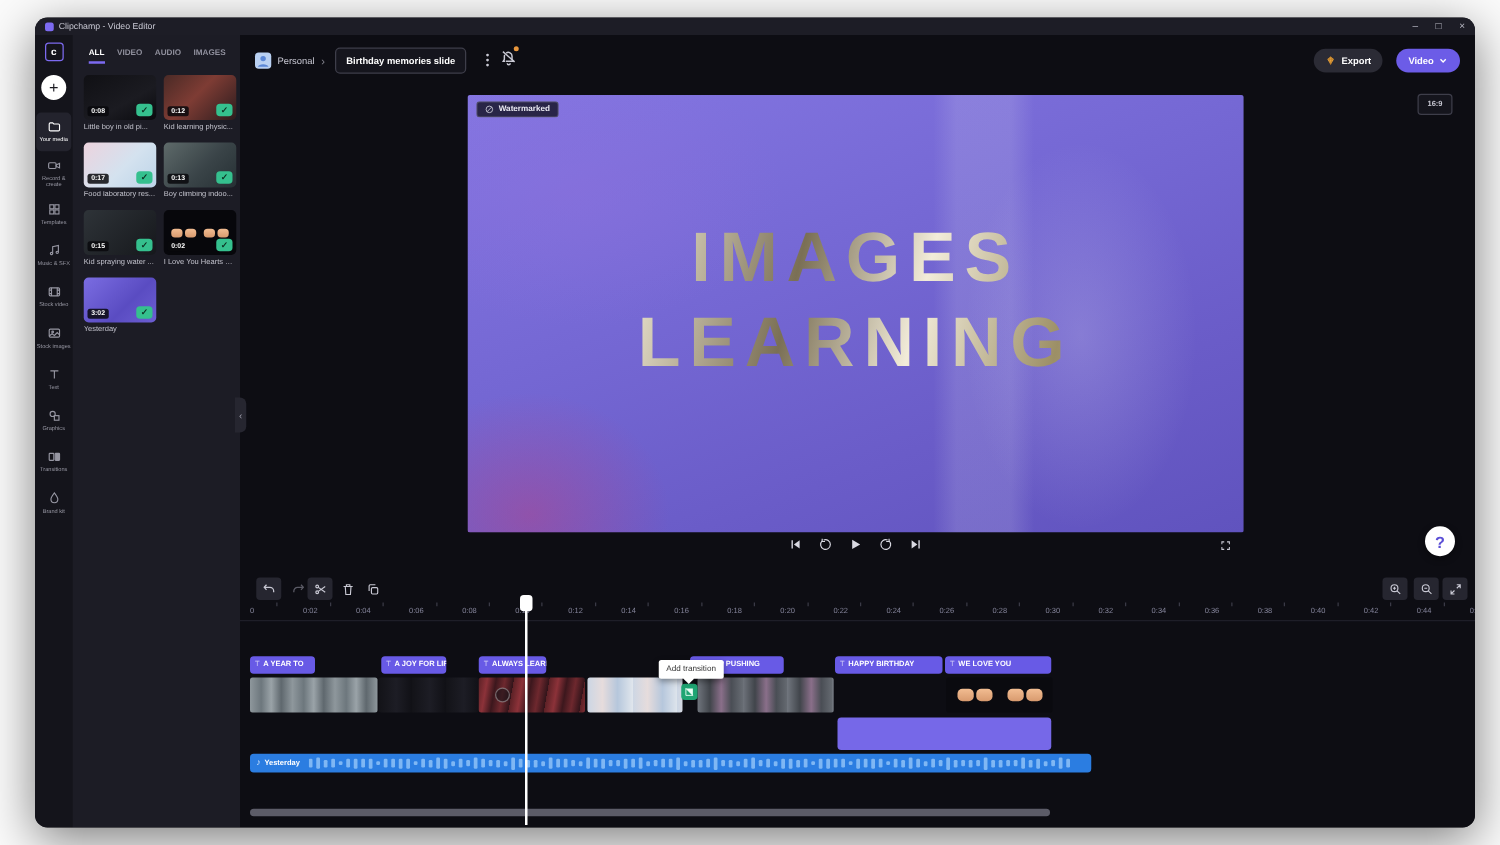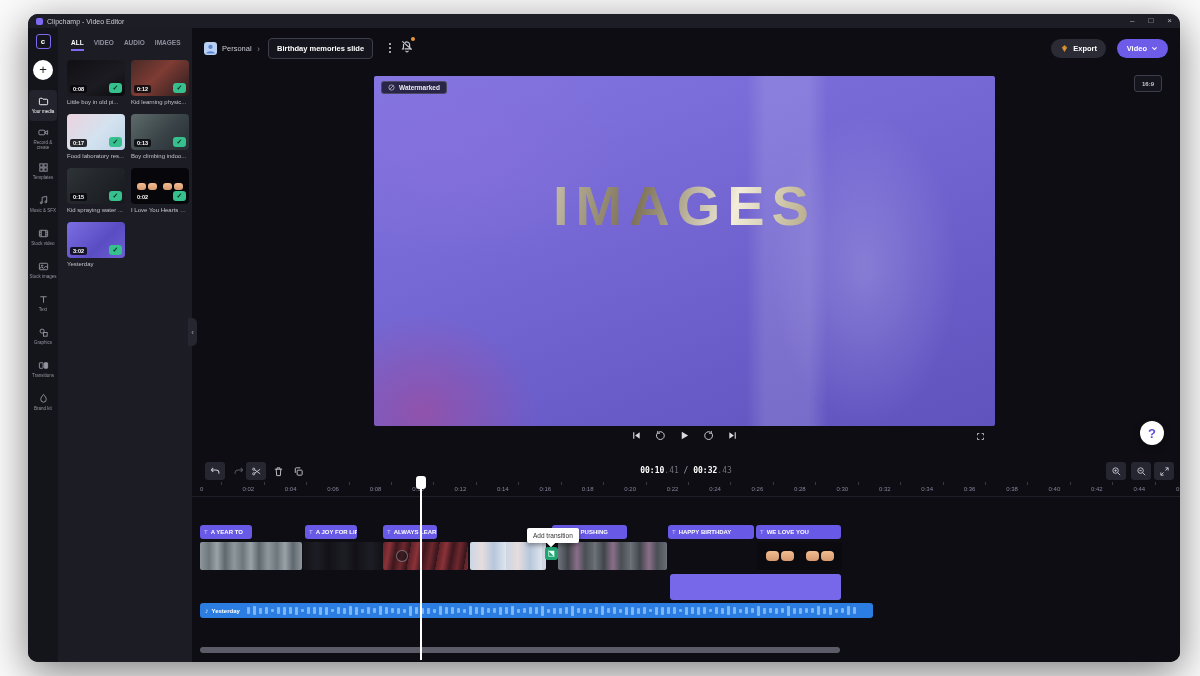--- a/index.html
+++ b/index.html
@@ -372,20 +372,21 @@
         <span class="ic">
           <svg viewBox="0 0 24 24" fill="none" stroke="#eaeaf2" stroke-width="2">
                 <circle cx="12" cy="12" r="9"></circle>
                 <path d="M6 18L18 6"></path>
               </svg>
         </span>
         <span>Watermarked</span>
       </div>
       <div class="big-text">
         <div>IMAGES</div>
+        <div>LEARNING</div>
       </div>
     </div>
     <div class="aspect">16:9</div>
 
     <div class="controls">
       <span class="pbtn">
         <svg viewBox="0 0 24 24">
               <path d="M6 5v14" stroke="currentColor" stroke-width="2.4"></path>
               <path d="M19 5l-10 7 10 7z" fill="currentColor"></path>
             </svg>
@@ -455,23 +456,20 @@
         </div>
     <div class="tbtn" style="left:96px">
       <span class="ic">
             <svg viewBox="0 0 24 24" fill="none" stroke="currentColor" stroke-width="2">
               <rect x="9" y="9" width="11" height="11" rx="2"></rect>
               <path d="M5 15V6a2 2 0 012-2h9"></path>
             </svg>
           </span>
         </div>
 
-    <div class="time">
-      <span class="b">00:10</span><span class="d">.41</span><span class="s"> / </span><span class="b">00:32</span><span class="d">.43</span>
-    </div>
 
     <div class="tbtn boxed" style="right:54px">
       <span class="ic">
             <svg viewBox="0 0 24 24" fill="none" stroke="currentColor" stroke-width="2">
               <circle cx="10" cy="10" r="6"></circle>
               <path d="M14.5 14.5L20 20M10 7.5v5M7.5 10h5"></path>
             </svg>
           </span>
         </div>
     <div class="tbtn boxed" style="right:29px">

